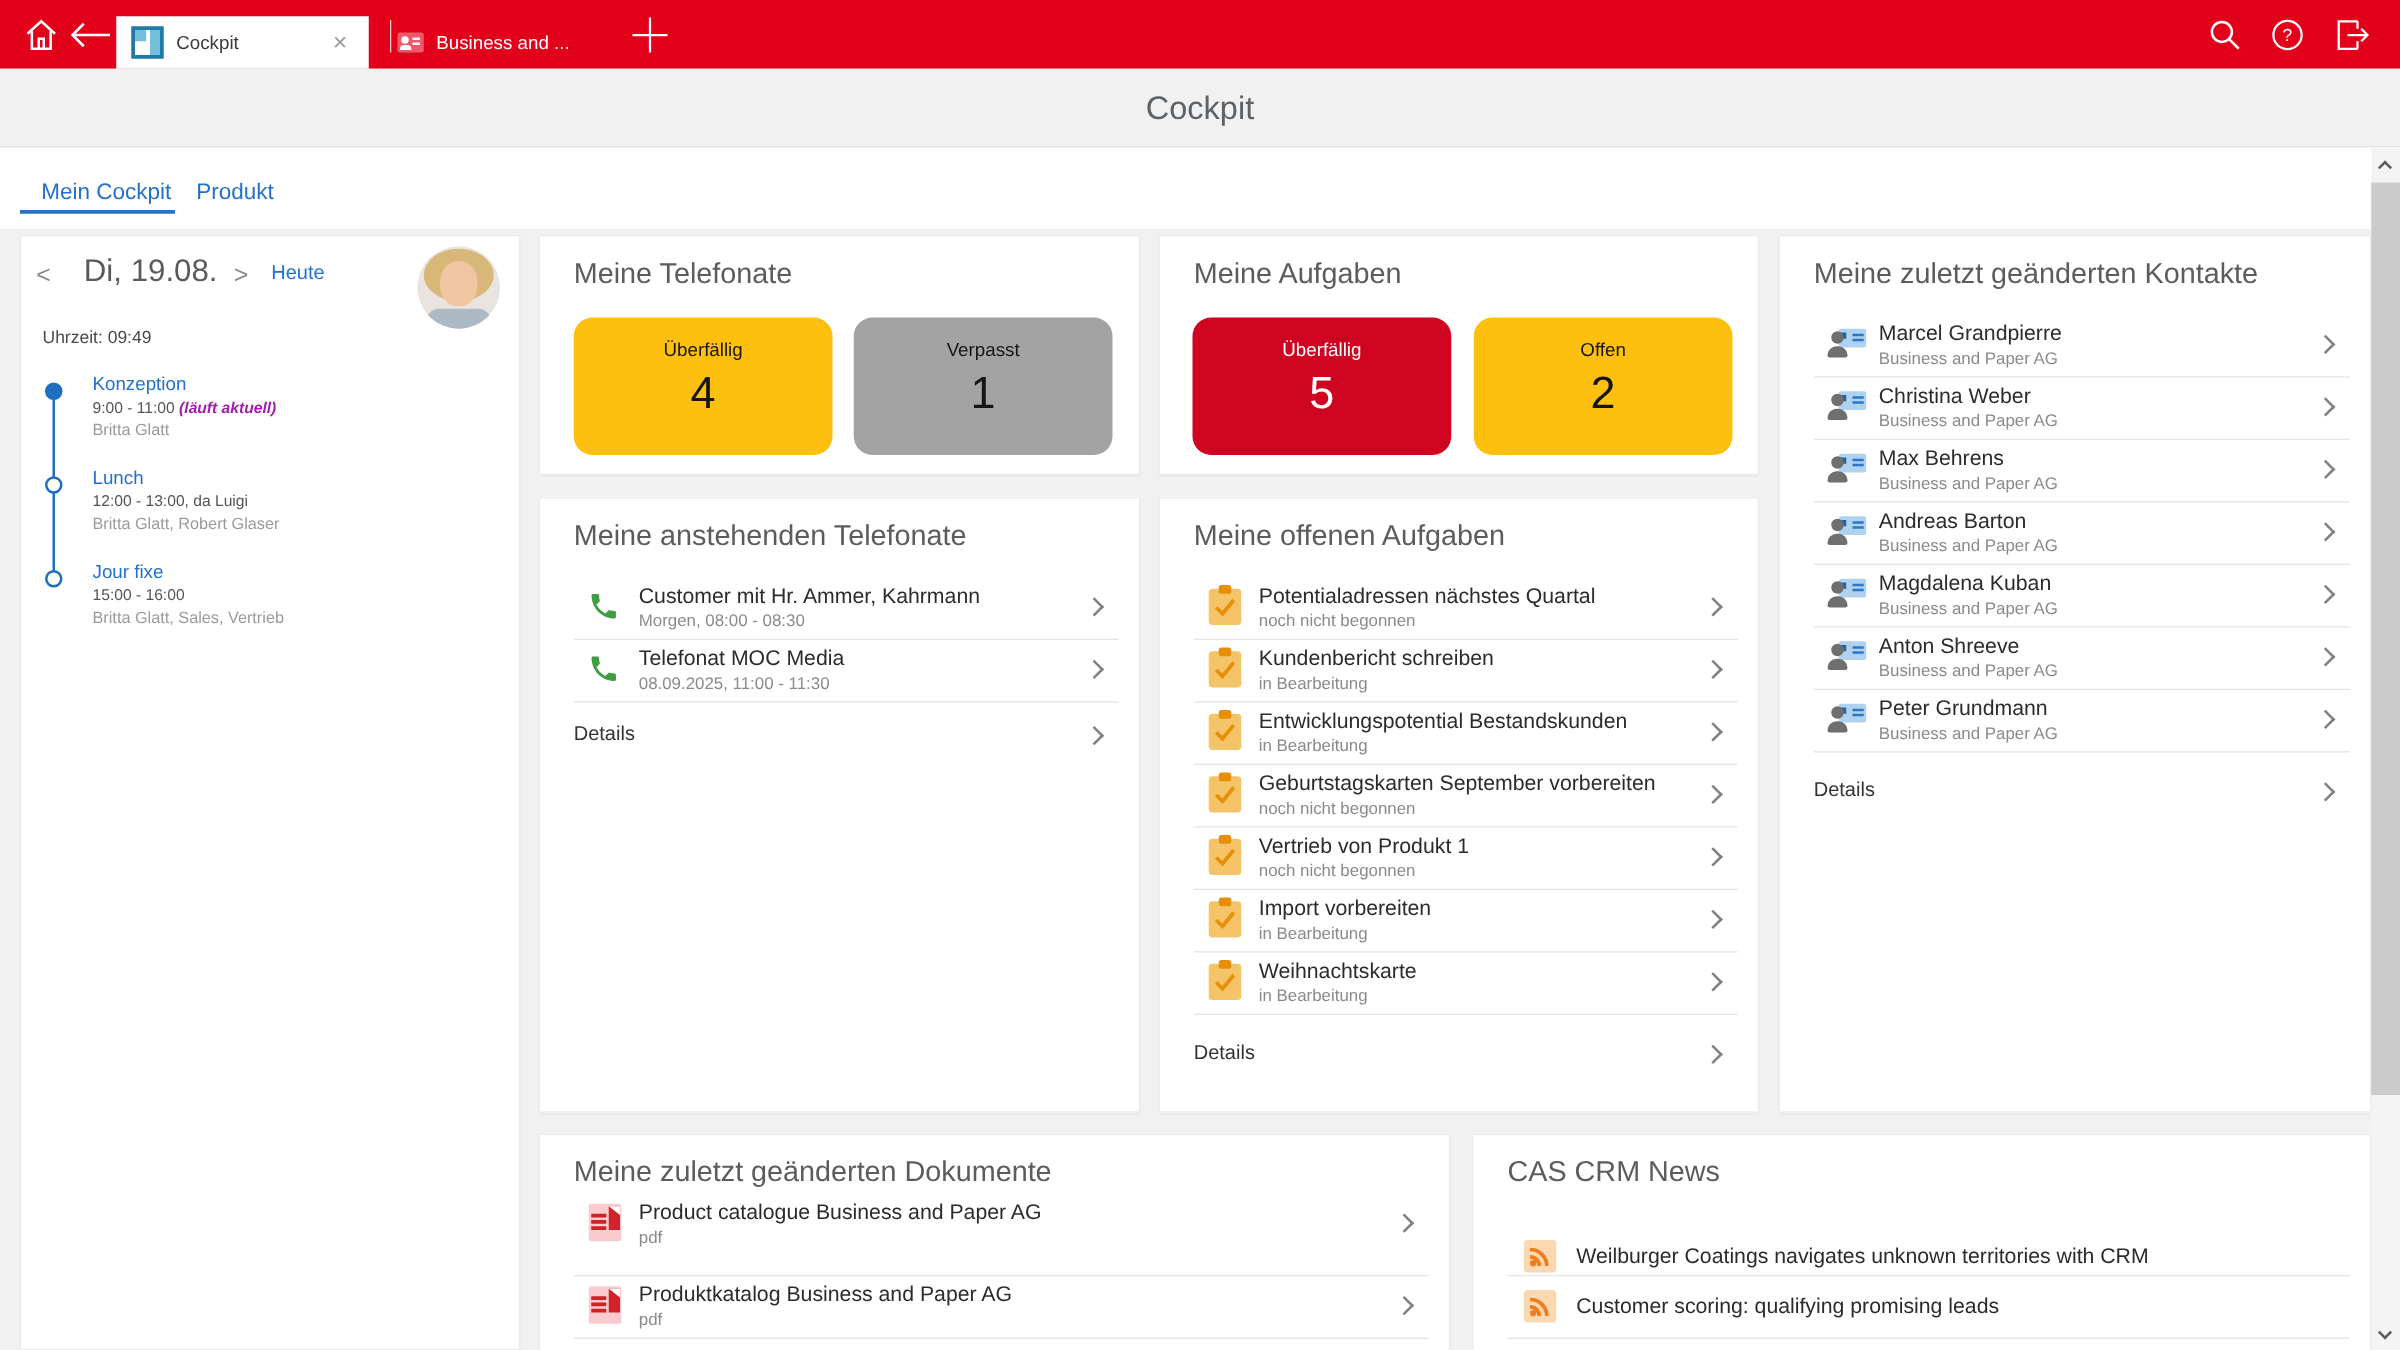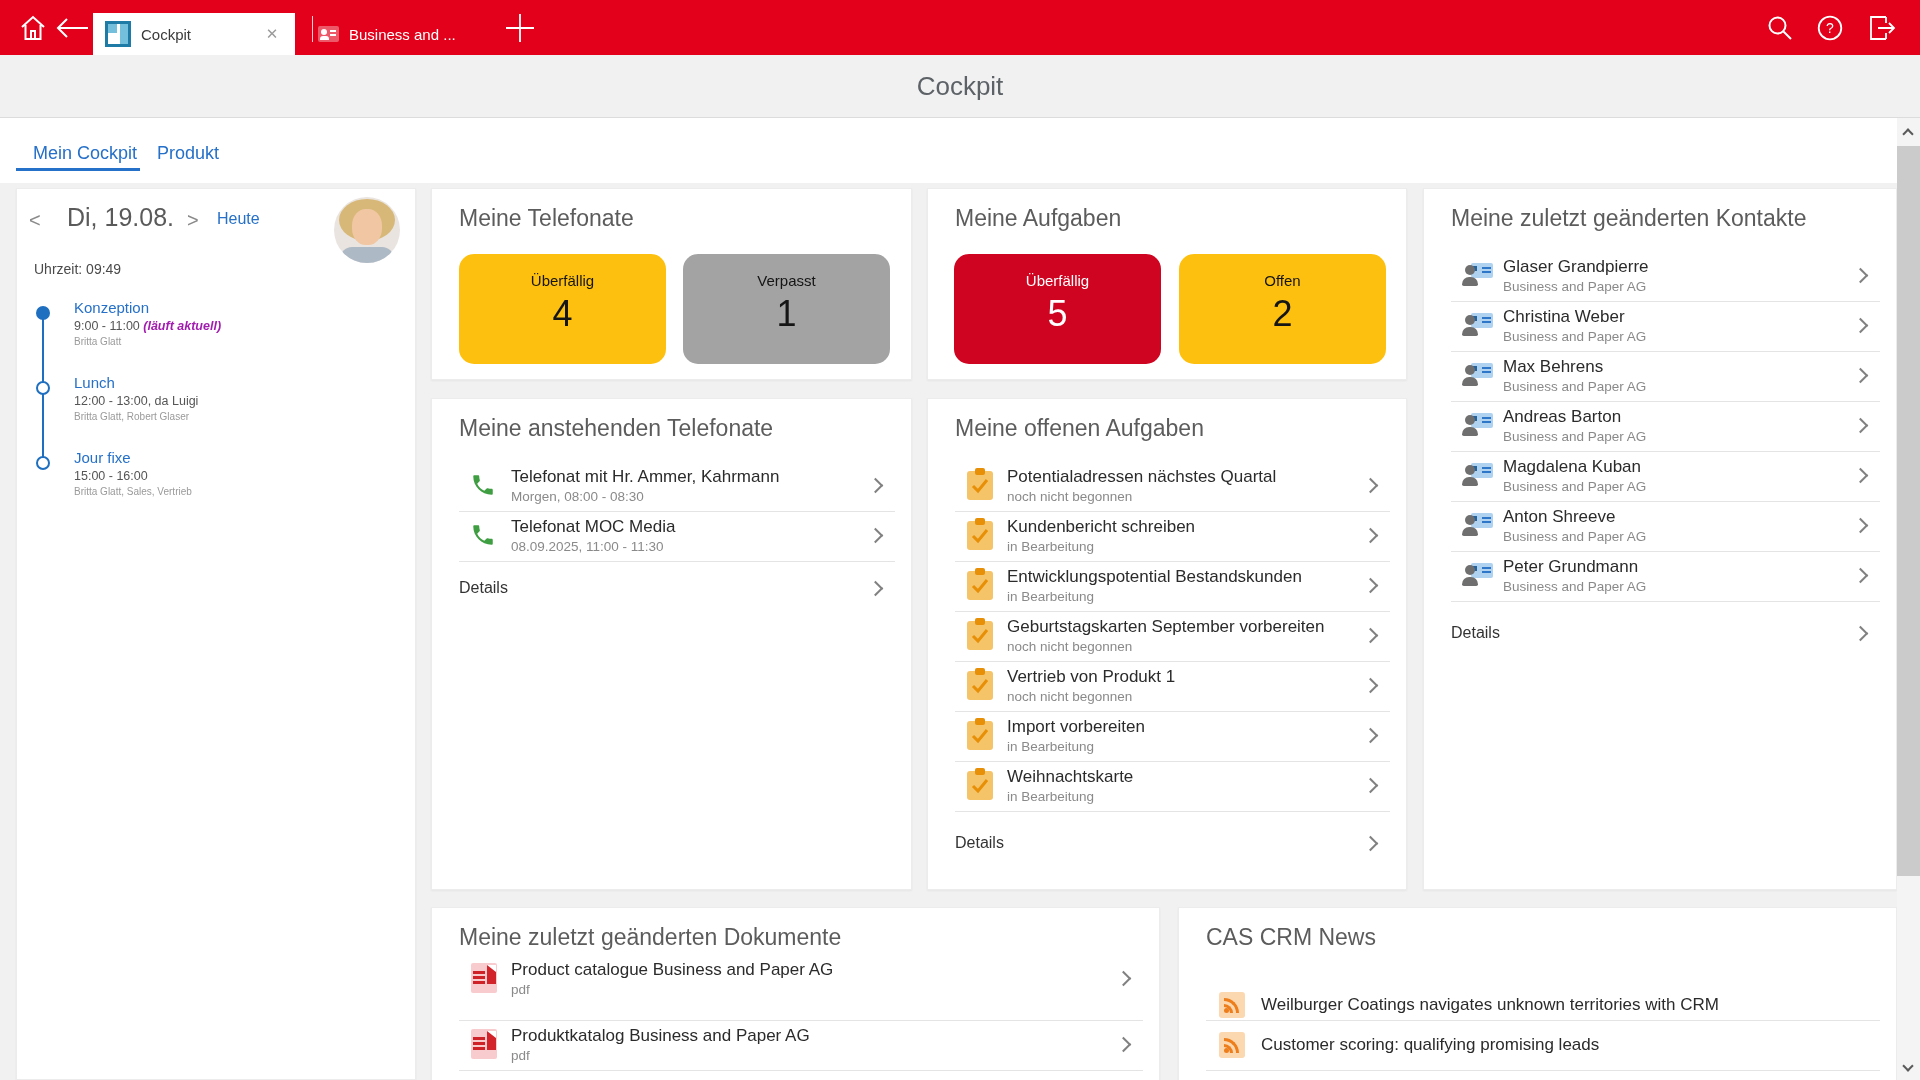--- a/index.html
+++ b/index.html
@@ -93,21 +93,21 @@
   .avatar .face { position:absolute; left:18px; top:12px; width:30px; height:36px; border-radius:46%; background:#F1C6A3; }
   .avatar .shoulders { position:absolute; left:6px; top:50px; width:54px; height:20px; border-radius:12px 12px 0 0; background:#AEB9C6; }
   .tl-line { position:absolute; left:25px; top:124px; width:2px; height:150px; background:#1E6FC0; }
   .tl-dot { position:absolute; left:19px; width:14px; height:14px; border-radius:50%; }
   .tl-dot.filled { background:#1E6FC0; }
   .tl-dot.open { background:#fff; border:2px solid #1E6FC0; }
   .tl-item { position:absolute; left:57px; cursor:pointer; }
   .tl-title { font-size:15px; color:#2570C8; }
   .tl-time { font-size:12.5px; color:#555; margin-top:3px; }
   .tl-note { color:#a21caf; font-style:italic; font-weight:bold; }
-  .tl-people { font-size:10px; color:#9a9a9a; margin-top:3px; }
+  .tl-people { font-size:13px; color:#9a9a9a; margin-top:3px; }
 
   
   .scrollbar { position:absolute; right:0; top:118px; width:23px; height:962px; background:#f4f4f4; }
   .sb-arrow { position:absolute; left:7px; width:8px; height:8px; border-left:2px solid #5a5a5a; border-top:2px solid #5a5a5a; cursor:pointer; }
   .sb-up { top:12px; transform:rotate(45deg); }
   .sb-down { bottom:10px; transform:rotate(225deg); }
   .sb-thumb { position:absolute; left:0; top:28px; width:23px; height:730px; background:#cbcbcb; cursor:pointer; }
 </style>
 </head>
 <body>
@@ -246,21 +246,21 @@
 
   <div class="card" style="left:431px;top:398px;width:481px;height:492px;">
     <span class="panel-title">Meine anstehenden Telefonate</span>
     <div class="lrow" style="top:62px;">
       <span class="icon-phone">
         <svg width="26" height="26" viewBox="0 0 24 24">
             <path fill="#3F9D42" d="M6.62 10.79c1.44 2.83 3.76 5.14 6.59 6.59l2.2-2.2c.27-.27.67-.36 1.02-.24 1.12.37 2.33.57 3.57.57.55 0 1 .45 1 1V20c0 .55-.45 1-1 1-9.39 0-17-7.61-17-17 0-.55.45-1 1-1h3.5c.55 0 1 .45 1 1 0 1.25.2 2.45.57 3.57.11.35.03.74-.25 1.02l-2.2 2.2z"></path>
           </svg>
       </span>
       <div class="txt">
-        <div class="row-title">Telefonat mit Hr. Ammer, Kahrmann</div>
+        <div class="row-title">Customer mit Hr. Ammer, Kahrmann</div>
         <div class="row-sub">Morgen, 08:00 - 08:30</div>
       </div>
       <span class="chev"></span>
     </div>
     <div class="divider" style="top:112px;"></div>
     <div class="lrow" style="top:112px;">
       <span class="icon-phone">
         <svg width="26" height="26" viewBox="0 0 24 24">
             <path fill="#3F9D42" d="M6.62 10.79c1.44 2.83 3.76 5.14 6.59 6.59l2.2-2.2c.27-.27.67-.36 1.02-.24 1.12.37 2.33.57 3.57.57.55 0 1 .45 1 1V20c0 .55-.45 1-1 1-9.39 0-17-7.61-17-17 0-.55.45-1 1-1h3.5c.55 0 1 .45 1 1 0 1.25.2 2.45.57 3.57.11.35.03.74-.25 1.02l-2.2 2.2z"></path>
           </svg>
@@ -398,21 +398,21 @@
     <div class="lrow" style="top:62px;">
       <span class="icon-contact">
           <span class="card-bg"></span>
           <span class="dot"></span>
           <span class="l1"></span>
           <span class="l2"></span>
           <span class="head"></span>
           <span class="body"></span>
         </span>
       <div class="txt">
-        <div class="row-title">Glaser Grandpierre</div>
+        <div class="row-title">Marcel Grandpierre</div>
         <div class="row-sub">Business and Paper AG</div>
       </div>
       <span class="chev"></span>
     </div>
     <div class="divider" style="top:112px;"></div>
 
     <div class="lrow" style="top:112px;">
       <span class="icon-contact">
           <span class="card-bg"></span>
           <span class="dot"></span>

